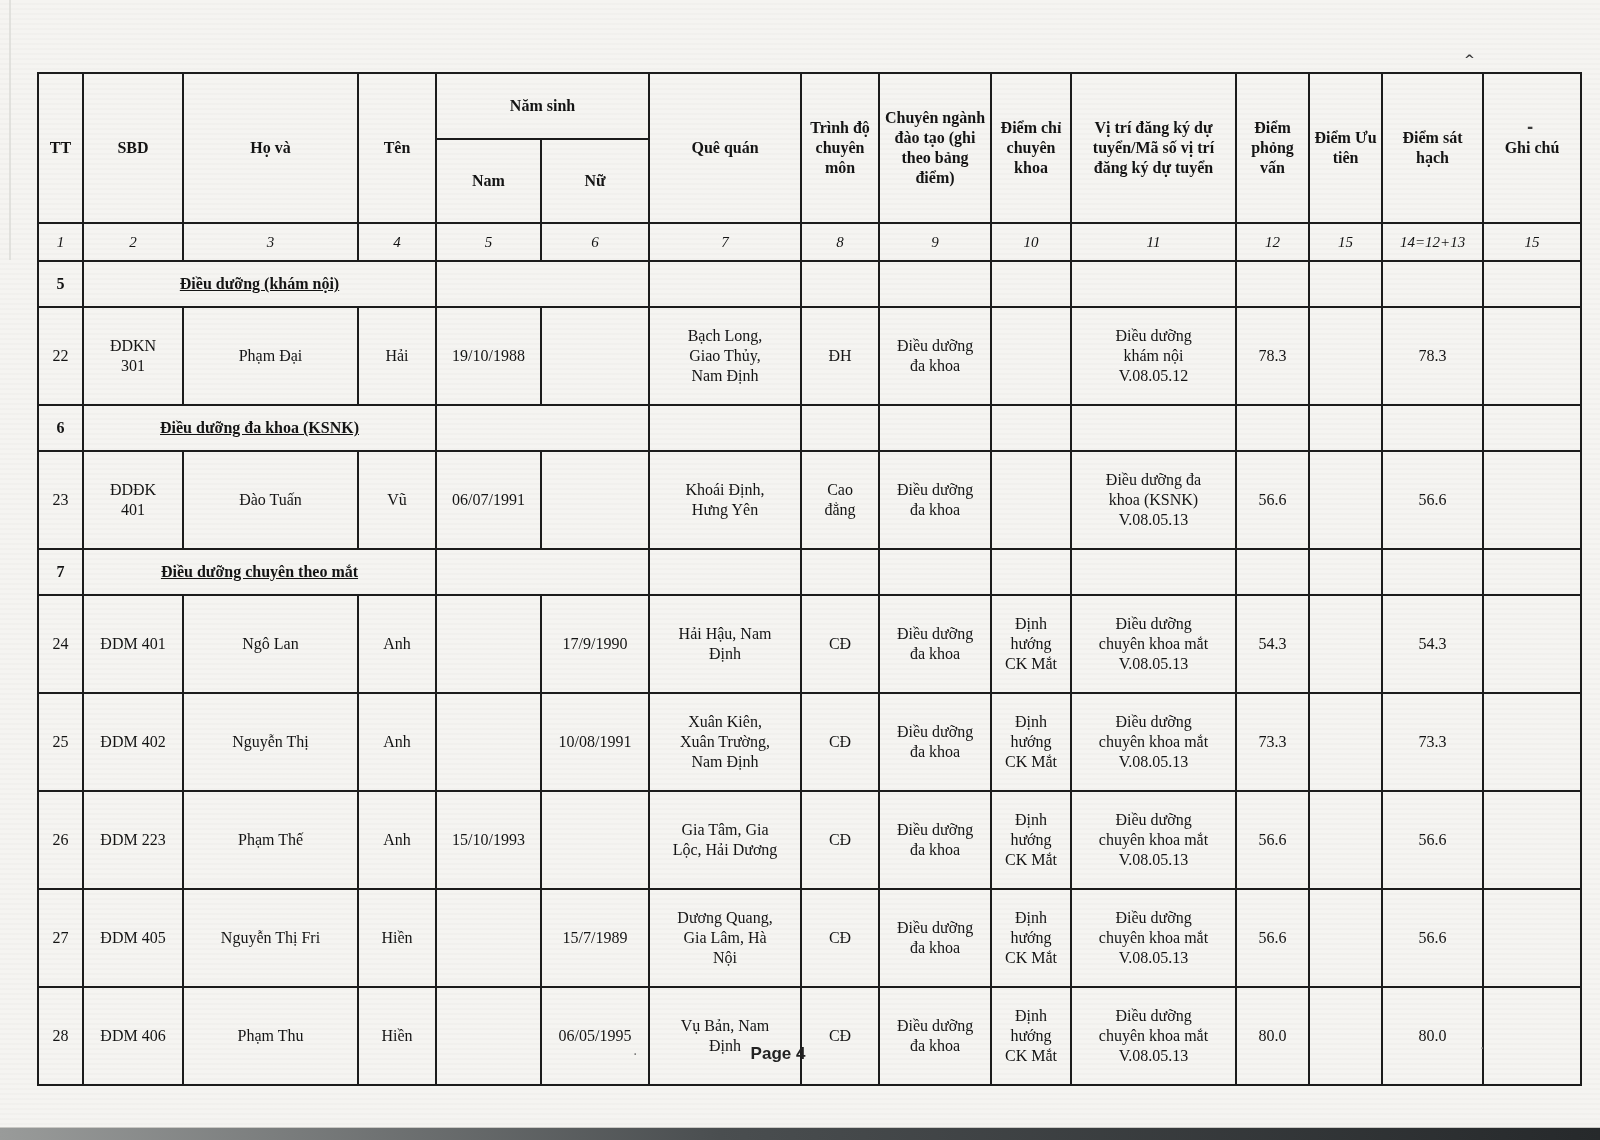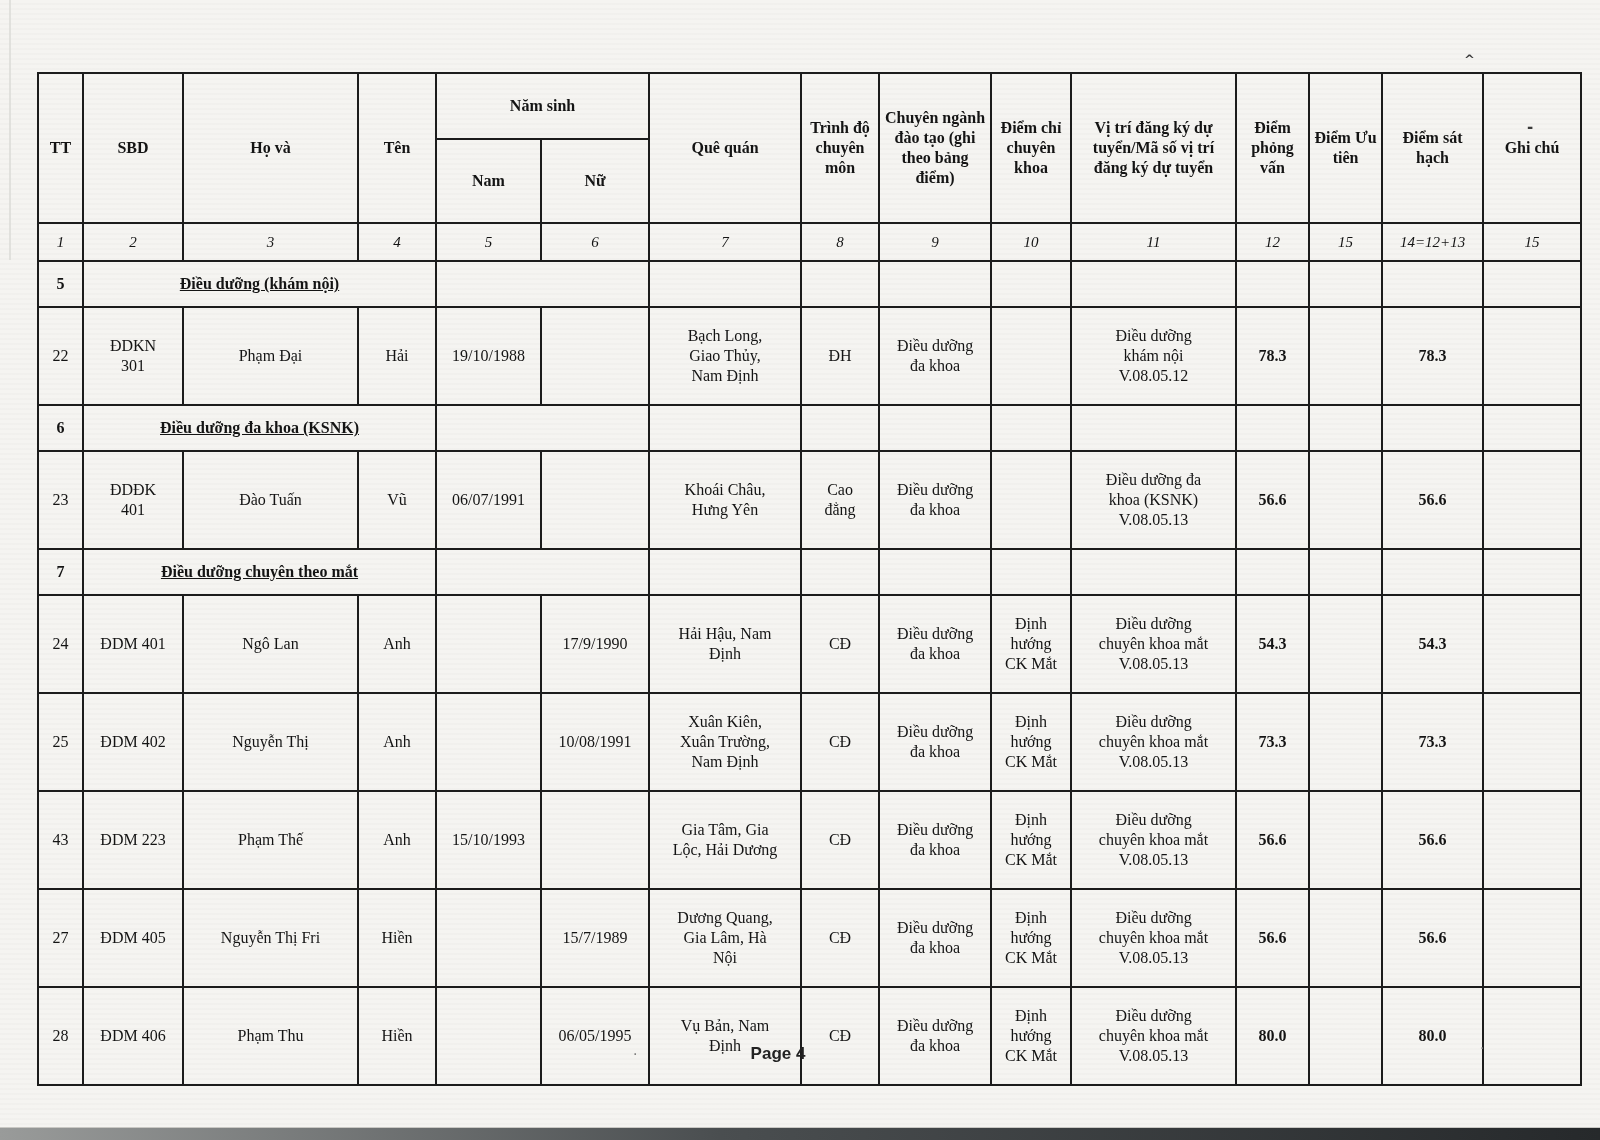--- a/index.html
+++ b/index.html
@@ -29,21 +29,21 @@
   table.doc thead th{font-weight:bold;}
   tr.h1 th{height:60px;}
   tr.h2 th{height:78px;}
   th.al, td.left{text-align:left;}
   td.right{text-align:right;padding-right:3px;}
   tr.numrow td{height:32px;font-style:italic;font-size:15px;}
   tr.secrow td{height:40px;}
   td.sectitle{text-align:left;font-weight:bold;font-size:17px;padding-left:8px;white-space:nowrap;text-decoration:underline;}
   td.secno{font-weight:bold;font-size:17px;}
   tr.datarow td{height:92px;}
-  td.score{font-weight:bold;font-size:17px;}
+  td.score{font-weight:normal;font-size:17px;}
 
   .footer{
     position:absolute;left:0;right:0;top:1044px;text-align:center;
     transform:translateX(-22px);
     font-family:"Liberation Sans","DejaVu Sans",sans-serif;
     font-weight:bold;font-size:17px;color:#222;
   }
   .bottom-bar{
     position:absolute;left:0;right:0;bottom:0;height:12px;
     background:linear-gradient(to right,#999b9a,#4a4e50 45%,#26292b);
@@ -170,21 +170,21 @@
         <td></td>
       </tr>
       <tr class="datarow">
         <td>23</td>
         <td>ĐDĐK
 401</td>
         <td class="left">Đào Tuấn</td>
         <td class="left">Vũ</td>
         <td>06/07/1991</td>
         <td class="right"></td>
-        <td>Khoái Châu,
+        <td>Khoái Định,
 Hưng Yên</td>
         <td>Cao
 đẳng</td>
         <td>Điều dưỡng
 đa khoa</td>
         <td></td>
         <td>Điều dưỡng đa
 khoa (KSNK)
 V.08.05.13</td>
         <td class="score">56.6</td>
@@ -247,21 +247,21 @@
 CK Mắt</td>
         <td>Điều dưỡng
 chuyên khoa mắt
 V.08.05.13</td>
         <td class="score">73.3</td>
         <td class="score"></td>
         <td class="score">73.3</td>
         <td></td>
       </tr>
       <tr class="datarow">
-        <td>43</td>
+        <td>26</td>
         <td>ĐDM 223</td>
         <td class="left">Phạm Thế</td>
         <td class="left">Anh</td>
         <td>15/10/1993</td>
         <td class="right"></td>
         <td>Gia Tâm, Gia
 Lộc, Hải Dương</td>
         <td>CĐ</td>
         <td>Điều dưỡng
 đa khoa</td>

